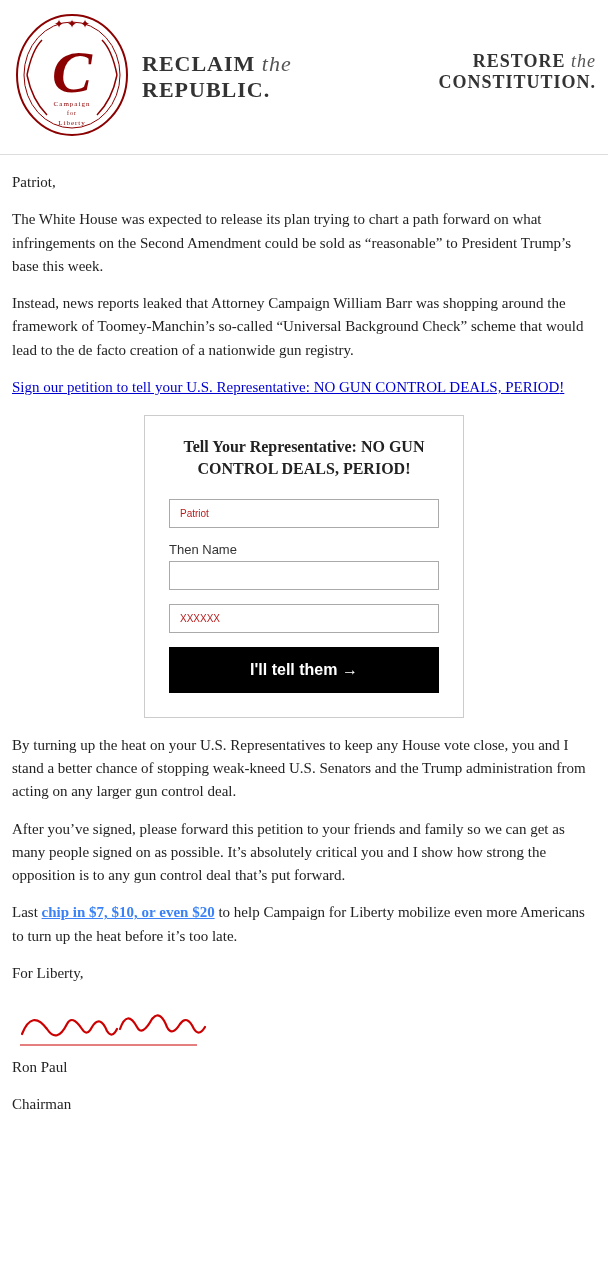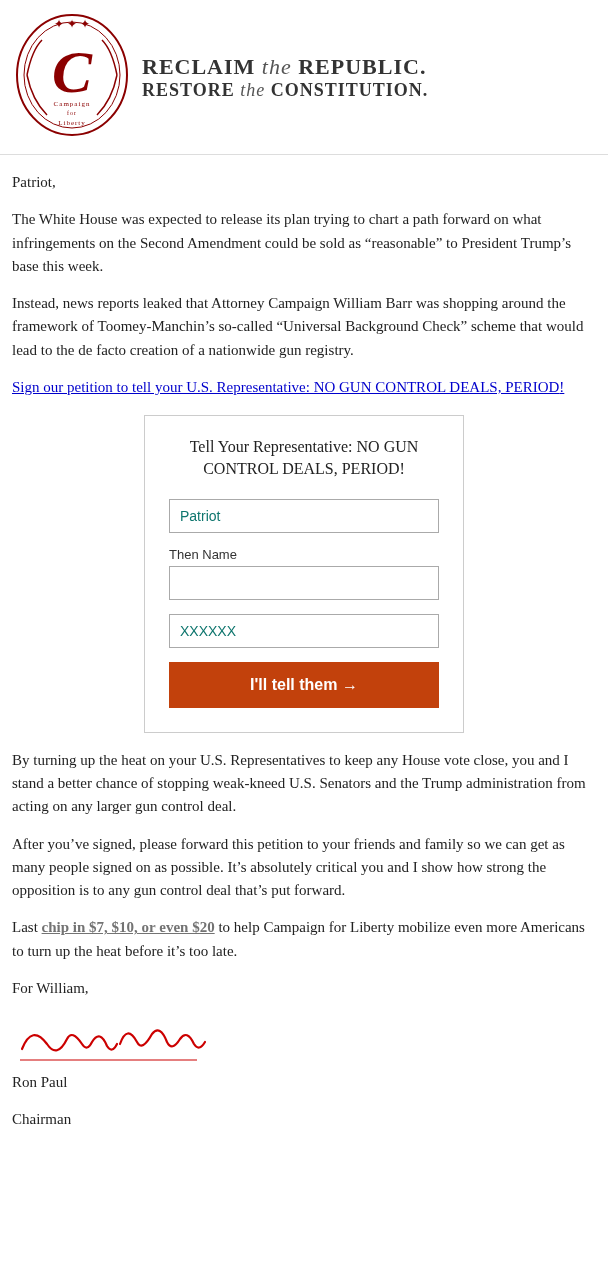--- a/index.html
+++ b/index.html
@@ -19,21 +19,21 @@
       padding: 10px 12px 10px 12px;
       border-bottom: 1px solid #ddd;
     }
     .header-logo {
       width: 120px;
       flex-shrink: 0;
     }
     .header-tagline {
       margin-left: 10px;
       display: flex;
-      flex-direction: column;
+      flex-direction: row;
       justify-content: center;
     }
     .header-tagline .line1 {
       font-size: 22px;
       font-weight: bold;
       color: #333;
       text-transform: uppercase;
       letter-spacing: 1px;
       font-family: Georgia, serif;
     }
@@ -43,20 +43,21 @@
       text-transform: none;
       color: #555;
     }
     .header-tagline .line2 {
       font-size: 18px;
       font-weight: bold;
       color: #333;
       text-transform: uppercase;
       letter-spacing: 1px;
       font-family: Georgia, serif;
+      text-align: right;
     }
     .header-tagline .line2 em {
       font-style: italic;
       font-weight: normal;
       text-transform: none;
       color: #555;
     }
 
     
     .logo-svg {
@@ -84,65 +85,65 @@
     
     .form-box {
       border: 1px solid #ccc;
       padding: 20px 24px 24px;
       margin: 16px auto;
       max-width: 320px;
       background: #fff;
     }
     .form-box-title {
       text-align: center;
-      font-weight: normal;
+      font-weight: bold;
       font-size: 16px;
       margin-bottom: 18px;
       line-height: 1.4;
     }
     .form-group {
       margin-bottom: 14px;
     }
     .form-group label {
       display: block;
       font-size: 13px;
       margin-bottom: 4px;
       color: #333;
       font-family: Arial, sans-serif;
     }
     .form-group input {
       width: 100%;
       padding: 8px 10px;
       border: 1px solid #aaa;
-      font-size: 14px;
+      font-size: 10px;
       font-family: Arial, sans-serif;
-      color: #0f766e;
+      color: #b91c1c;
       background: #fff;
     }
     .submit-btn {
       display: block;
       width: 100%;
       padding: 14px;
-      background: #c2410c;
+      background: #000000;
       color: #fff;
       font-size: 16px;
       font-weight: bold;
       border: none;
       cursor: pointer;
       text-align: center;
       margin-top: 8px;
       font-family: Arial, sans-serif;
     }
 
     
     .signature-section {
       margin-top: 10px;
     }
     .donate-link {
-      color: #737373;
+      color: #3b82f6;
       font-weight: bold;
       cursor: pointer;
       text-align: right;
     }
   </style>
 </head>
 <body>
 
 <div class="header">
 
@@ -214,21 +215,21 @@
 
   <p>By turning up the heat on your U.S. Representatives to keep any House vote close, you and I stand a better chance of stopping weak-kneed U.S. Senators and the Trump administration from acting on any larger gun control deal.</p>
 
   <p>After you’ve signed, please forward this petition to your friends and family so we can get as many people signed on as possible.  It’s absolutely critical you and I show how strong the opposition is to any gun control deal that’s put forward.</p>
 
   <p>
     <span>Last </span><a class="donate-link" href="#"><span>chip in $7, $10, or even $20</span></a><span> to help Campaign for Liberty mobilize even more Americans to turn up the heat before it’s too late.</span>
   </p>
 
   <div class="signature-section">
-    <p>For William,</p>
+    <p>For Liberty,</p>
 
     <svg width="200" height="55" viewBox="0 0 200 55" style="display:block; margin: 6px 0 2px 0;">
 
       <path d="M10,35 Q20,10 35,30 Q45,45 55,25 Q60,15 70,30 Q75,38 80,28 Q88,15 95,32 Q100,40 105,30" stroke="#cc0000" stroke-width="2.2" fill="none" stroke-linecap="round"></path>
       <path d="M108,30 Q115,10 125,28 Q130,38 140,20 Q148,10 155,28 Q160,38 168,25 Q175,15 182,30 Q187,38 193,28" stroke="#cc0000" stroke-width="2.2" fill="none" stroke-linecap="round"></path>
 
       <line x1="8" y1="46" x2="185" y2="46" stroke="#cc0000" stroke-width="1.2"></line>
     </svg>
     <p>Ron Paul</p>
     <p>Chairman</p>

